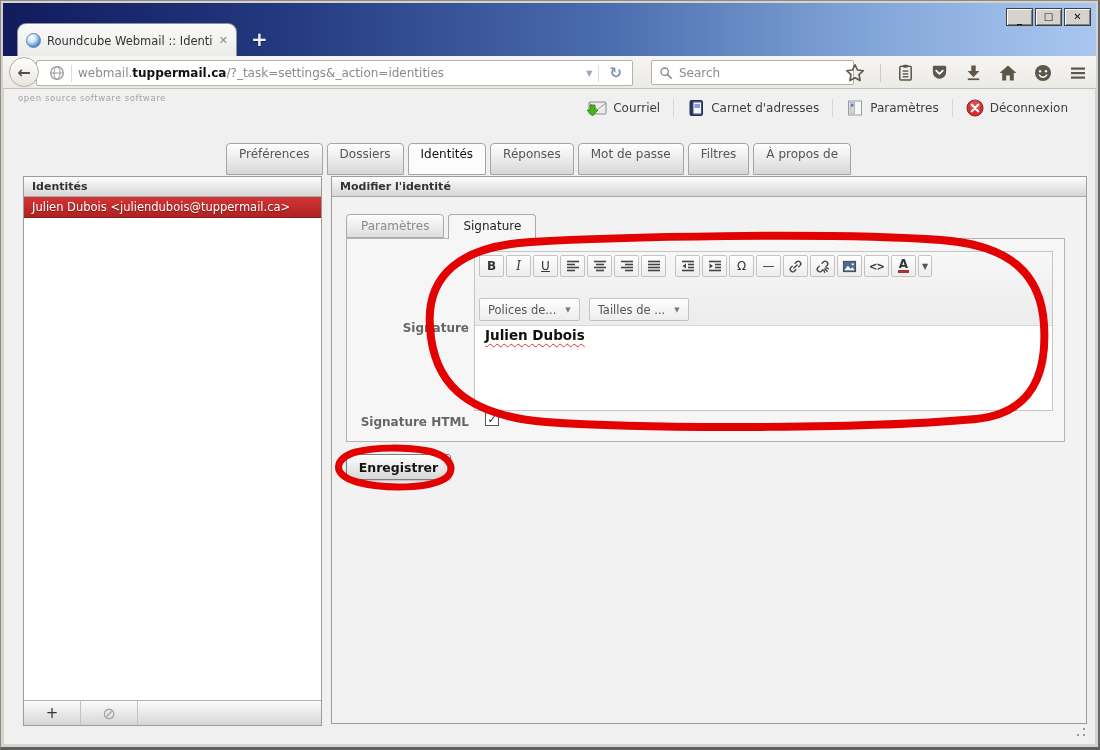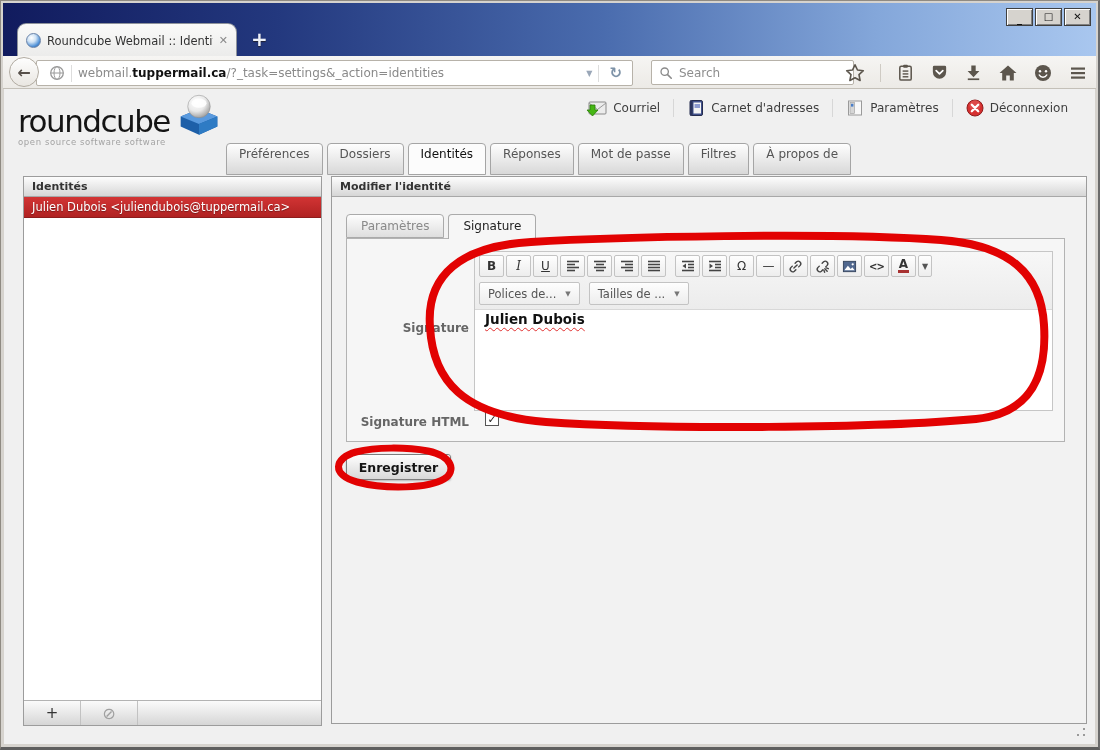--- a/index.html
+++ b/index.html
@@ -87,21 +87,21 @@
   .fieldset { position:absolute; left:14px; top:61px; width:719px; height:204px; border:1px solid #b3b3b3; background:#f6f6f6; }
   .fldlabel { position:absolute; left:4px; width:118px; text-align:right; font-size:12px; font-weight:bold; color:#666; }
   .lbl-sig { top:82px; }
   .lbl-sightml { top:176px; }
   .cbx { position:absolute; left:138px; top:173px; width:14px; height:14px; background:#fff; border:1px solid #555;
     display:flex; align-items:center; justify-content:center; font-size:11px; color:#222; font-weight:bold; cursor:pointer; }
 
   .editor { position:absolute; left:127px; top:12px; width:579px; height:160px; border:1px solid #c6c6c6; background:#fff; }
   .mcetoolbar { background:linear-gradient(#f7f7f7,#ececec); border-bottom:1px solid #d8d8d8; padding:3px 4px 4px; }
   .mcerow { display:flex; align-items:center; gap:2px; }
-  .mcerow + .mcerow { margin-top:5px; }
+  .mcerow + .mcerow { margin-top:21px; }
   .gap { width:5px; }
   .mcebtn { width:25px; height:22px; border:1px solid #c3c3c3; border-radius:2px; background:linear-gradient(#fefefe,#ededed);
     display:flex; align-items:center; justify-content:center; font-size:12px; color:#333; cursor:pointer; }
   .mcebtn.narrow { width:14px; font-size:8px; color:#555; }
   .g-b { font-weight:bold; }
   .g-i { font-family:"DejaVu Serif",serif; font-style:italic; }
   .g-u { text-decoration:underline; }
   .g-a { font-weight:bold; font-size:12px; line-height:10px; border-bottom:3px solid #a83232; padding:0 1px 1px; }
   .g-code { font-size:10px; font-weight:bold; letter-spacing:-1px; }
   .mcedrop { height:23px; border:1px solid #c3c3c3; border-radius:2px; background:linear-gradient(#fefefe,#ededed);
@@ -214,39 +214,20 @@
             <rect x="3" y="9" width="14" height="2.2" fill="#5c564d"></rect>
             <rect x="3" y="13.5" width="14" height="2.2" fill="#5c564d"></rect>
           </svg>
       </span>
     </div>
   </div>
 
   <div class="page">
 
     <div class="logo">
-      <div class="logorow">
-        <span class="logotext">roundcube</span>
-        <span>
-          <svg width="50" height="44" viewBox="0 0 60 52">
-            <defs>
-                <radialGradient id="sph" cx="38%" cy="30%" r="75%">
-                  <stop offset="0%" stop-color="#ffffff"></stop>
-                  <stop offset="55%" stop-color="#e9e9e9"></stop>
-                  <stop offset="100%" stop-color="#9a9a9a"></stop>
-                </radialGradient>
-              </defs>
-            <path d="M8 29 L30 20 L52 29 L52 41 L30 51 L8 41 Z" fill="#1d5fa8"></path>
-            <path d="M8 29 L30 20 L52 29 L30 38 Z" fill="#5a9ade"></path>
-            <path d="M30 38 L52 29 L52 41 L30 51 Z" fill="#2e7bc4"></path>
-            <circle cx="30" cy="17" r="13.5" fill="url(#sph)" stroke="#8a8a8a" stroke-width="0.6"></circle>
-            <ellipse cx="30" cy="13" rx="9" ry="5.5" fill="#ffffff" opacity="0.85"></ellipse>
-          </svg>
-        </span>
-      </div>
       <div class="logotag">open source software software</div>
     </div>
 
     <div class="taskbar">
       <div class="taskitem">
         <span class="nicon">
           <svg width="22" height="17" viewBox="0 0 22 17">
               <rect x="4" y="2" width="17" height="12" rx="1" fill="#ececec" stroke="#8a8a8a"></rect>
               <path d="M4 3 L12.5 9.5 L21 3" fill="none" stroke="#9a9a9a"></path>
               <path d="M5 5 v5 h-3 l5.5 6 5.5 -6 h-3 v-5 Z" fill="#46b614" stroke="#2a7d07" stroke-width="0.8"></path>

